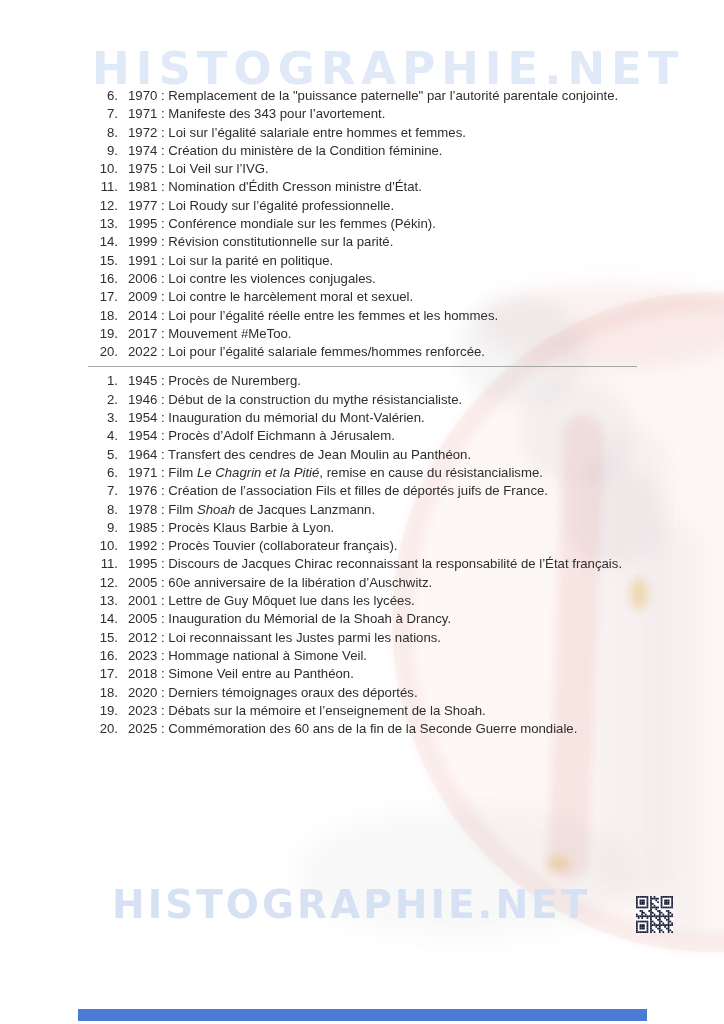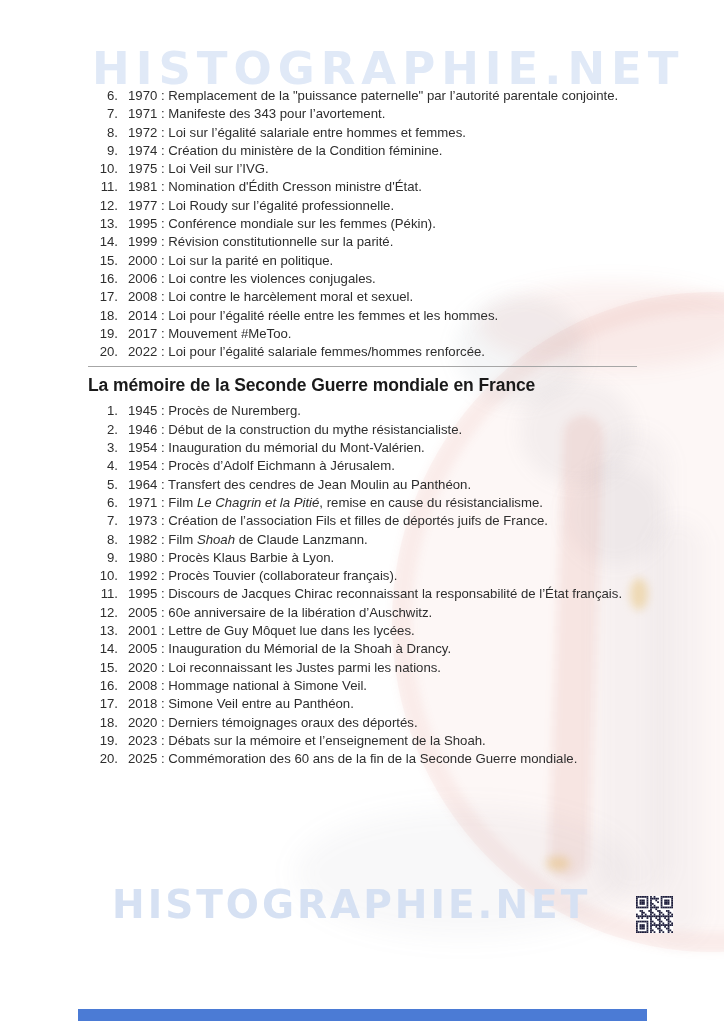--- a/index.html
+++ b/index.html
@@ -117,47 +117,46 @@
       <div class="li">
         <span class="num">13.</span>
         <span class="txt">1995 : Conférence mondiale sur les femmes (Pékin).</span>
       </div>
       <div class="li">
         <span class="num">14.</span>
         <span class="txt">1999 : Révision constitutionnelle sur la parité.</span>
       </div>
       <div class="li">
         <span class="num">15.</span>
-        <span class="txt">2000 : Loi sur la parité en politique.</span>
+        <span class="txt">1991 : Loi sur la parité en politique.</span>
       </div>
       <div class="li">
         <span class="num">16.</span>
         <span class="txt">2006 : Loi contre les violences conjugales.</span>
       </div>
       <div class="li">
         <span class="num">17.</span>
-        <span class="txt">2008 : Loi contre le harcèlement moral et sexuel.</span>
+        <span class="txt">2009 : Loi contre le harcèlement moral et sexuel.</span>
       </div>
       <div class="li">
         <span class="num">18.</span>
         <span class="txt">2014 : Loi pour l’égalité réelle entre les femmes et les hommes.</span>
       </div>
       <div class="li">
         <span class="num">19.</span>
         <span class="txt">2017 : Mouvement #MeToo.</span>
       </div>
       <div class="li">
         <span class="num">20.</span>
         <span class="txt">2022 : Loi pour l’égalité salariale femmes/hommes renforcée.</span>
       </div>
     </div>
 
   <hr class="rule">
 
-  <h1 class="section-title">La mémoire de la Seconde Guerre mondiale en France</h1>
 
   <div id="list-2" class="tl-list">
       <div class="li">
         <span class="num">1.</span>
         <span class="txt">1945 : Procès de Nuremberg.</span>
       </div>
       <div class="li">
         <span class="num">2.</span>
         <span class="txt">1946 : Début de la construction du mythe résistancialiste.</span>
       </div>
@@ -172,29 +171,29 @@
       <div class="li">
         <span class="num">5.</span>
         <span class="txt">1964 : Transfert des cendres de Jean Moulin au Panthéon.</span>
       </div>
       <div class="li">
         <span class="num">6.</span>
         <span class="txt"><span>1971 : Film </span><i>Le Chagrin et la Pitié</i><span>, remise en cause du résistancialisme.</span></span>
       </div>
       <div class="li">
         <span class="num">7.</span>
-        <span class="txt">1973 : Création de l’association Fils et filles de déportés juifs de France.</span>
+        <span class="txt">1976 : Création de l’association Fils et filles de déportés juifs de France.</span>
       </div>
       <div class="li">
         <span class="num">8.</span>
-        <span class="txt"><span>1982 : Film </span><i>Shoah</i><span> de Claude Lanzmann.</span></span>
+        <span class="txt"><span>1978 : Film </span><i>Shoah</i><span> de Jacques Lanzmann.</span></span>
       </div>
       <div class="li">
         <span class="num">9.</span>
-        <span class="txt">1980 : Procès Klaus Barbie à Lyon.</span>
+        <span class="txt">1985 : Procès Klaus Barbie à Lyon.</span>
       </div>
       <div class="li">
         <span class="num">10.</span>
         <span class="txt">1992 : Procès Touvier (collaborateur français).</span>
       </div>
       <div class="li">
         <span class="num">11.</span>
         <span class="txt">1995 : Discours de Jacques Chirac reconnaissant la responsabilité de l’État français.</span>
       </div>
       <div class="li">
@@ -204,25 +203,25 @@
       <div class="li">
         <span class="num">13.</span>
         <span class="txt">2001 : Lettre de Guy Môquet lue dans les lycées.</span>
       </div>
       <div class="li">
         <span class="num">14.</span>
         <span class="txt">2005 : Inauguration du Mémorial de la Shoah à Drancy.</span>
       </div>
       <div class="li">
         <span class="num">15.</span>
-        <span class="txt">2020 : Loi reconnaissant les Justes parmi les nations.</span>
+        <span class="txt">2012 : Loi reconnaissant les Justes parmi les nations.</span>
       </div>
       <div class="li">
         <span class="num">16.</span>
-        <span class="txt">2008 : Hommage national à Simone Veil.</span>
+        <span class="txt">2023 : Hommage national à Simone Veil.</span>
       </div>
       <div class="li">
         <span class="num">17.</span>
         <span class="txt">2018 : Simone Veil entre au Panthéon.</span>
       </div>
       <div class="li">
         <span class="num">18.</span>
         <span class="txt">2020 : Derniers témoignages oraux des déportés.</span>
       </div>
       <div class="li">

